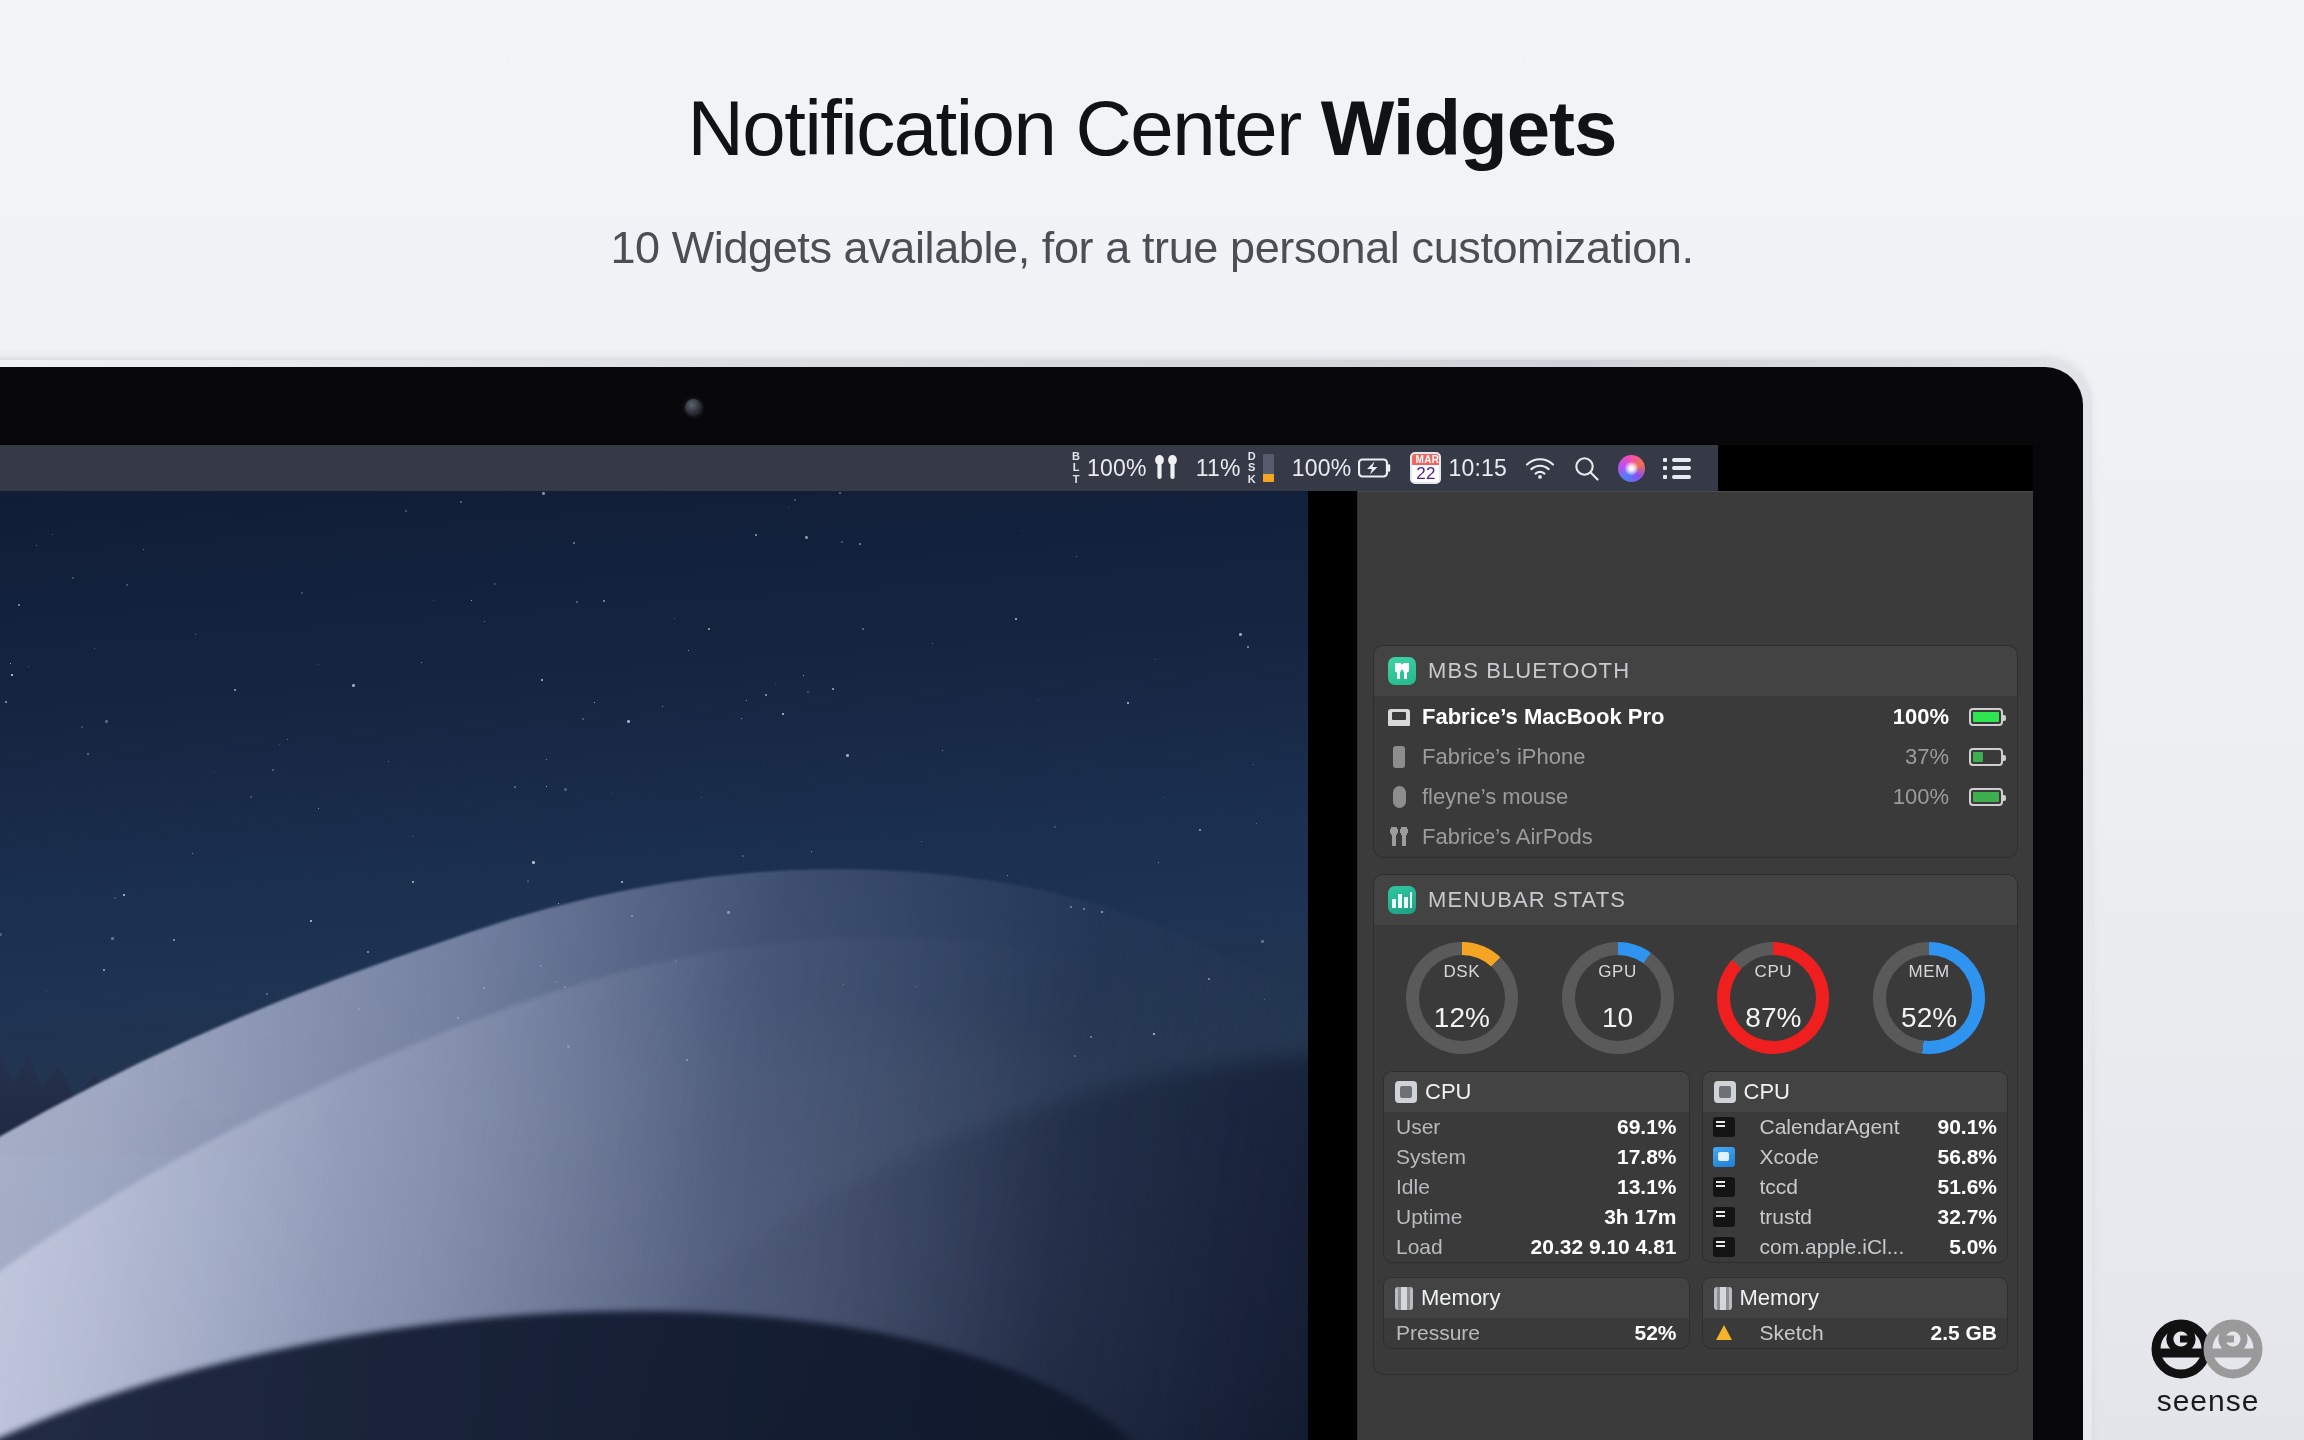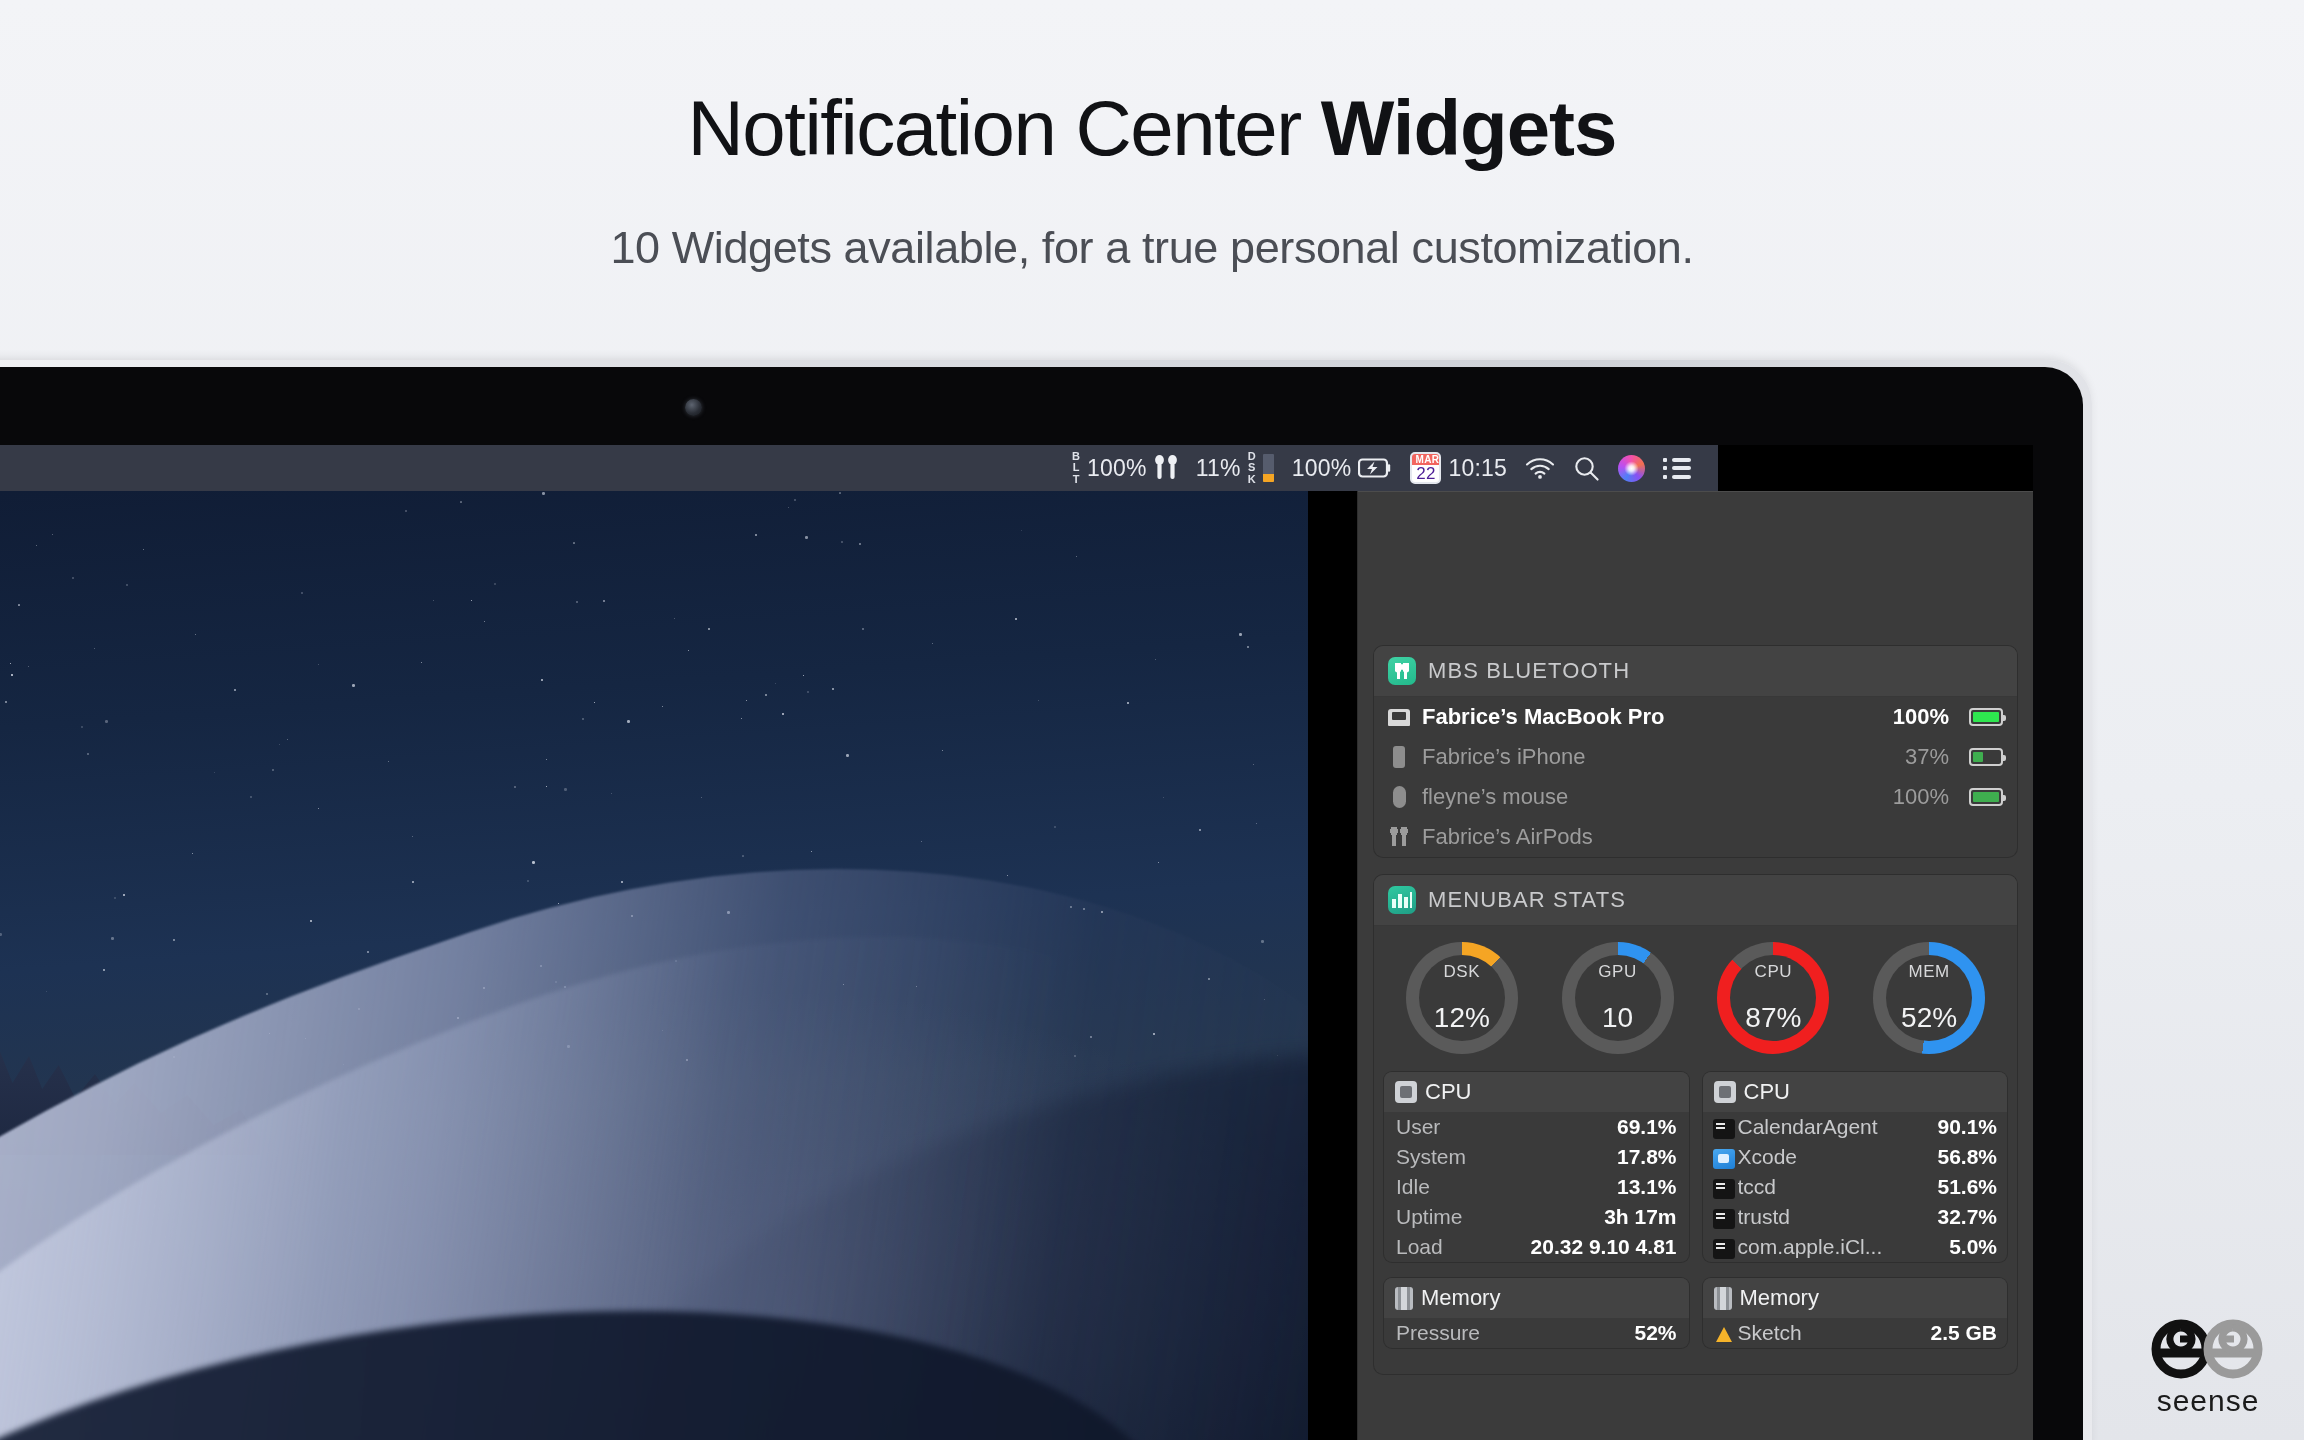--- a/index.html
+++ b/index.html
@@ -251,21 +251,21 @@
   .sub-head { display:flex; align-items:center; gap:8px; padding:7px 11px; background:#434343; }
   .sub-head .t { font-size:22px; color:#f0f1f2; font-weight:400; }
   .chip { width:22px; height:22px; border-radius:4px;
     background:#cfd2d6; position:relative; flex:none; }
   .chip::after{ content:""; position:absolute; inset:5px; border-radius:2px; background:#6d7075;}
   .ram { width:18px; height:23px; border-radius:3px; flex:none;
     background:linear-gradient(90deg,#b9bcc1 0 3px,#8c9095 3px 6px,#d3d6da 6px 12px,#8c9095 12px 15px,#b9bcc1 15px 18px); }
   .srow { display:flex; align-items:center; padding:3px 12px; font-size:21px; }
   .srow .k { color:#b9babc; flex:1; white-space:nowrap; }
   .srow .v { color:#ffffff; font-weight:700; white-space:nowrap; }
-  .prow { display:flex; align-items:flex-end; padding:3px 10px; gap:3px; font-size:21px;}
+  .prow { display:flex; align-items:center; padding:3px 10px; gap:25px; font-size:21px;}
   .prow .pico { width:22px; height:20px; border-radius:3px; flex:none; background:#141414;
      position:relative; overflow:hidden;}
   .prow .pico::after{ content:""; position:absolute; left:3px; top:4px; width:9px; height:2px; background:#e8e8e8;
      box-shadow:0 4px 0 #e8e8e8;}
   .prow .pico.xc { background:linear-gradient(160deg,#4aa8f0,#1e7fd6); }
   .prow .pico.xc::after{ left:5px; top:5px; width:11px; height:9px; background:#dff0ff; box-shadow:none; border-radius:2px;}
   .prow .pico.sk { background:transparent; }
   .prow .pico.sk::after{ content:""; left:3px; top:2px; width:0; height:0; background:none;
      border-left:8px solid transparent; border-right:8px solid transparent; border-bottom:15px solid #f5b32a;
      box-shadow:none; }

